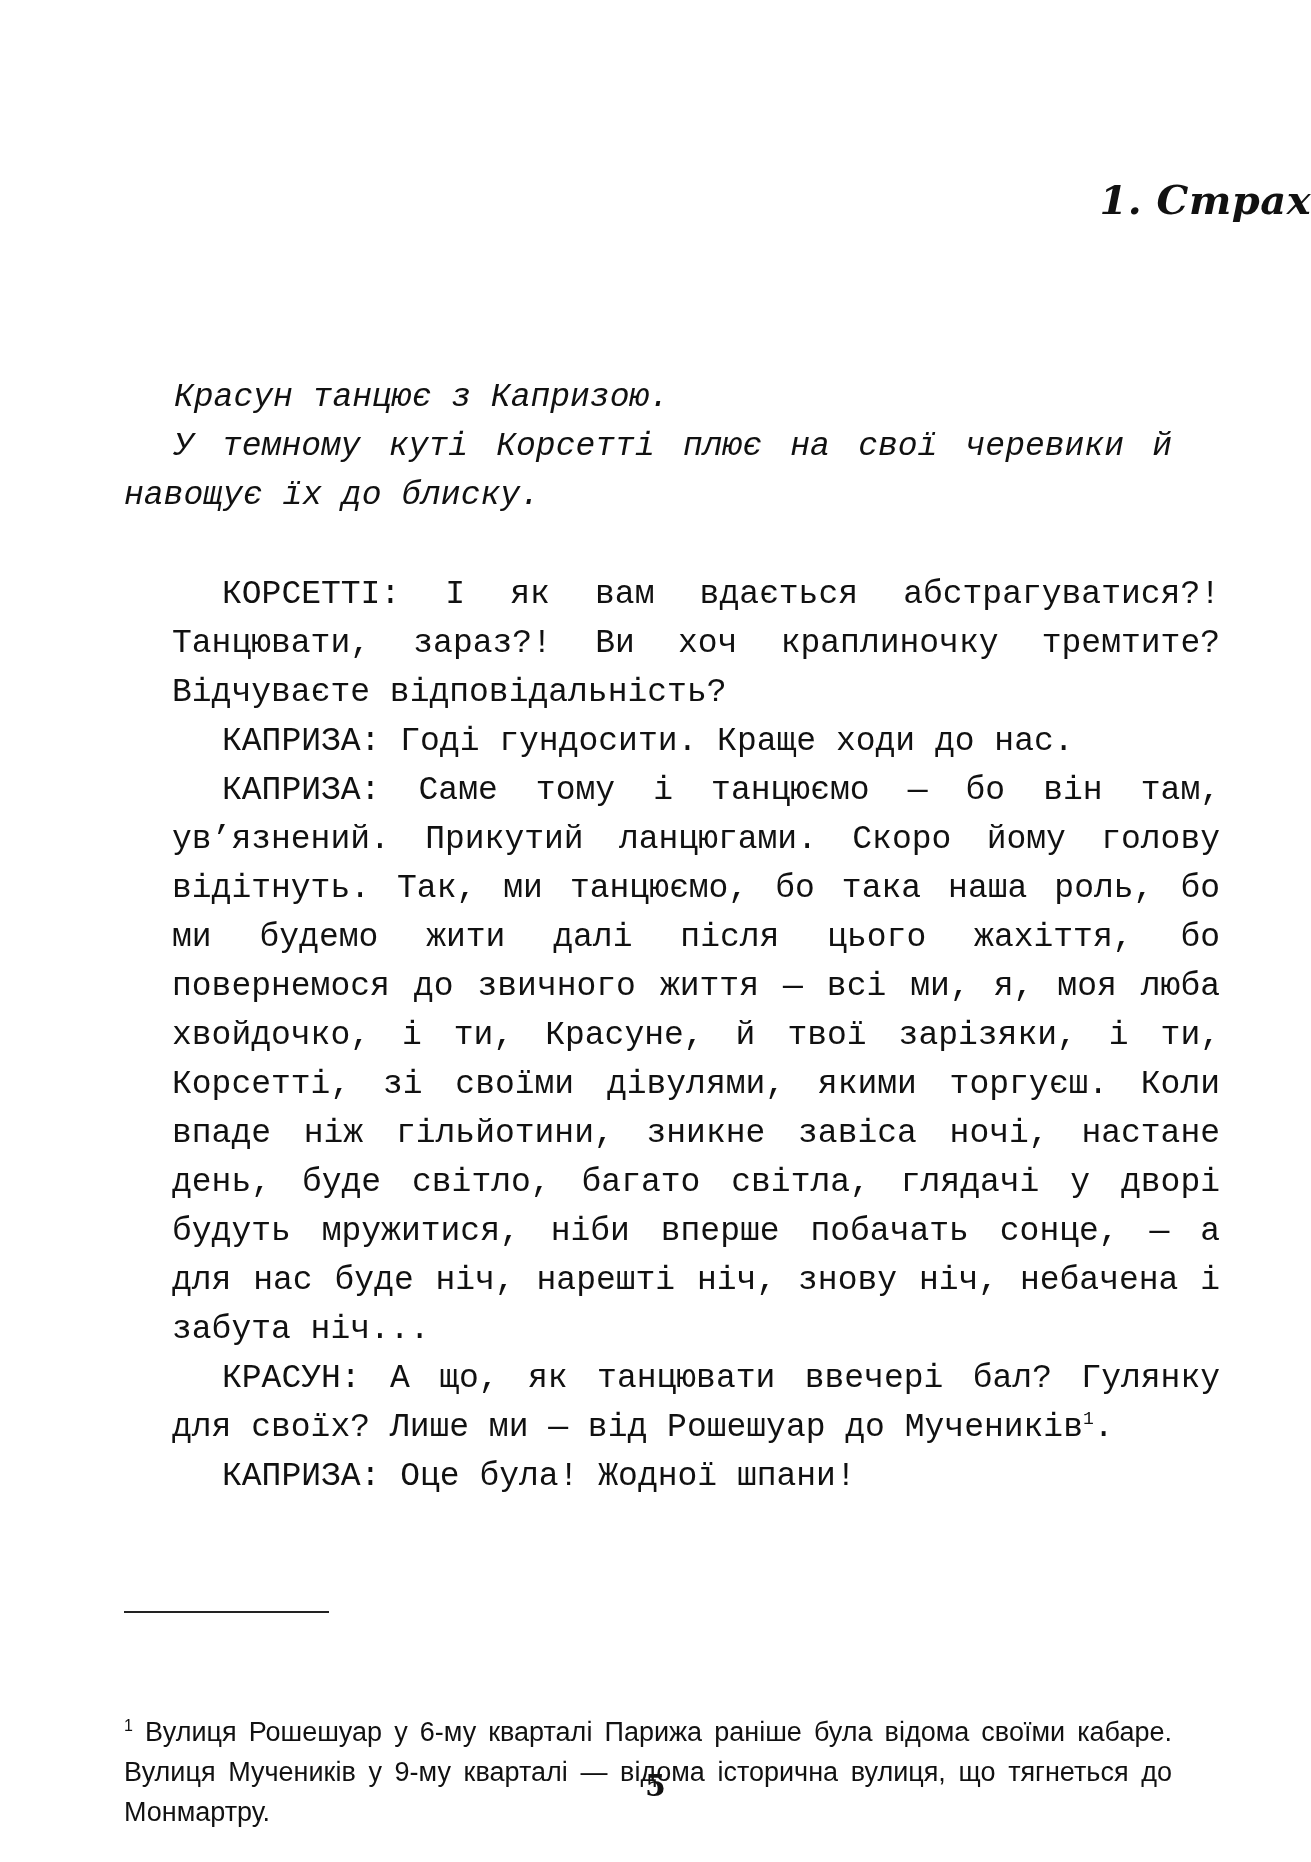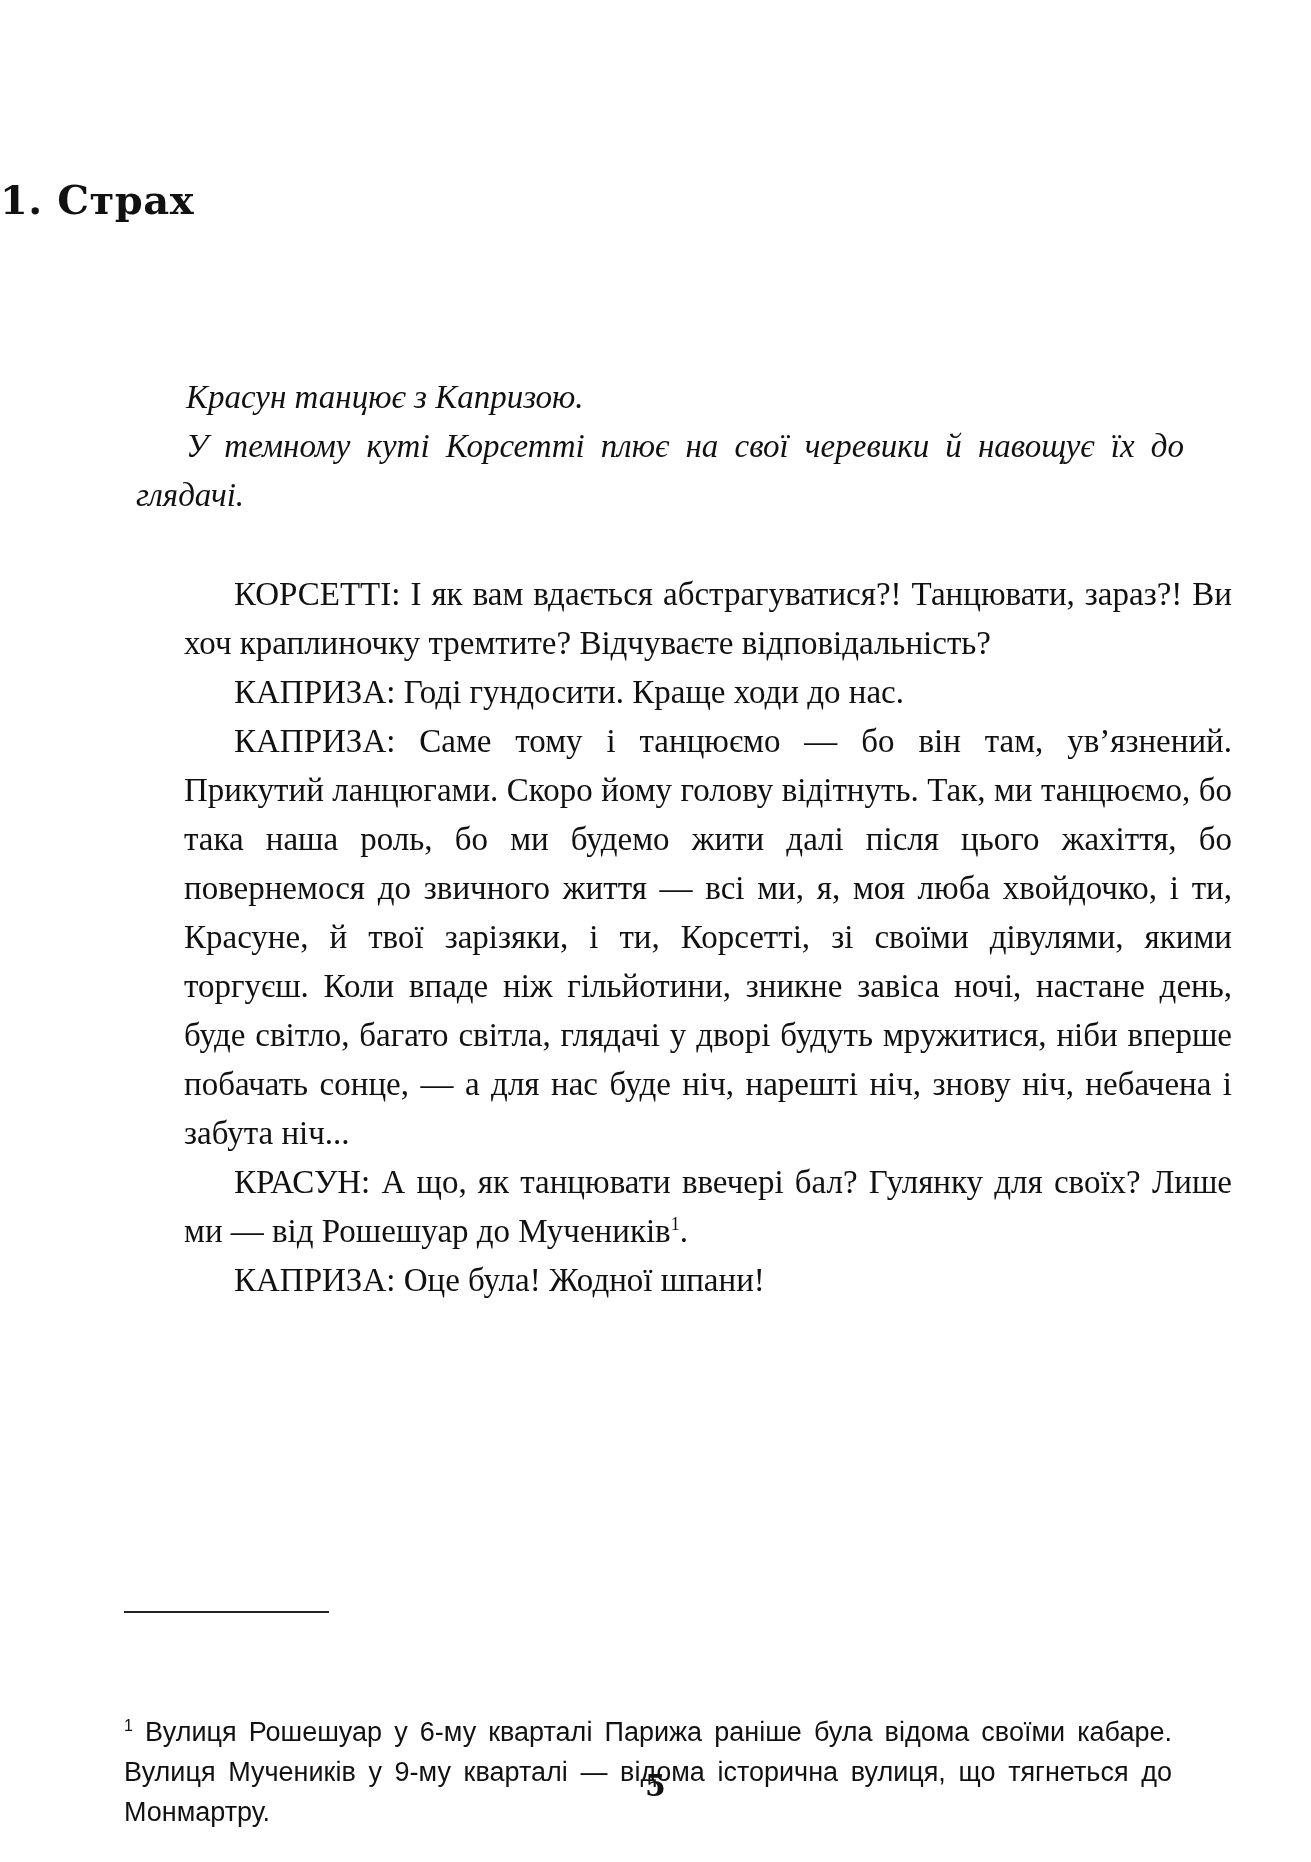--- a/index.html
+++ b/index.html
@@ -1,22 +1,22 @@
 <!DOCTYPE html>
 <html><head>
 <meta charset="utf-8">
 <style>
   html, body { margin: 0; padding: 0; background: #ffffff; }
   body { width: 1311px; height: 1862px; position: relative; overflow: hidden;
          font-family: "Liberation Serif", "DejaVu Serif", serif; color: #111; }
   .page { position: absolute; left: 0; top: 0; width: 1311px; height: 1862px; }
-  .title { position: absolute; top: 176px; left: 0; width: 1311px; text-align: left;
-           font-family: "DejaVu Serif", serif; font-weight: bold; font-size: 40px; letter-spacing: 0.5px; }
-  .body { position: absolute; left: 136px; width: 1048px; font-size: 33px; line-height: 49px;
-          font-family: Liberation Serif, serif; font-stretch: condensed; }
+  .title { position: absolute; top: 176px; left: 0; width: 1311px; text-align: right;
+           font-family: "DejaVu Serif", serif; font-weight: bold; font-size: 40px; letter-spacing: 0.5px; font-style: italic; }
+  .body { position: absolute; left: 124px; width: 1048px; font-size: 33px; line-height: 49px;
+          font-family: Liberation Mono, monospace; font-stretch: condensed; }
   .stage { top: 373px; font-style: italic; }
   .stage p, .dialog p { margin: 0; text-indent: 50px; text-align: justify; text-align-last: left; }
   .dialog { top: 570px; margin-left: 48px; }
   .sup { font-size: 18px; vertical-align: super; line-height: 0; }
   .rule { position: absolute; left: 124px; top: 1611px; width: 205px; height: 2px; background: #222; }
   .footnote { position: absolute; left: 124px; top: 1712px; width: 1048px; font-size: 27px;
               line-height: 40px; font-family: "Liberation Sans", sans-serif; text-align: justify; }
   .footnote .fn-mark { font-size: 16px; vertical-align: super; line-height: 0; }
   .pagenum { position: absolute; top: 1768px; left: 0; width: 1311px; text-align: center;
              font-family: "DejaVu Serif", serif; font-weight: bold; font-size: 30px; }
@@ -24,21 +24,21 @@
 </style>
 </head>
 <body>
 
 <div class="page">
 
   <div class="title">1. Страх</div>
 
   <div class="body stage">
     <p>Красун танцює з Капризою.</p>
-    <p>У темному куті Корсетті плює на свої черевики й навощує їх до глядачі.</p>
+    <p>У темному куті Корсетті плює на свої черевики й навощує їх до блиску.</p>
   </div>
 
   <div class="body dialog">
     <p><span class="speaker">КОРСЕТТІ:</span><span> І як вам вдається абстрагуватися?! Танцювати, зараз?! Ви хоч краплиночку тремтите? Відчуваєте відповідальність?</span></p>
     <p><span class="speaker">КАПРИЗА:</span><span> Годі гундосити. Краще ходи до нас.</span></p>
     <p><span class="speaker">КАПРИЗА:</span><span> Саме тому і танцюємо — бо він там, ув’язнений. Прикутий ланцюгами. Скоро йому голову відітнуть. Так, ми танцюємо, бо така наша роль, бо ми будемо жити далі після цього жахіття, бо повернемося до звичного життя — всі ми, я, моя люба хвойдочко, і ти, Красуне, й твої зарізяки, і ти, Корсетті, зі своїми дівулями, якими торгуєш. Коли впаде ніж гільйотини, зникне завіса ночі, настане день, буде світло, багато світла, глядачі у дворі будуть мружитися, ніби вперше побачать сонце, — а для нас буде ніч, нарешті ніч, знову ніч, небачена і забута ніч...</span></p>
     <p><span class="speaker">КРАСУН:</span><span> А що, як танцювати ввечері бал? Гулянку для своїх? Лише ми — від Рошешуар до Мучеників</span><span class="sup">1</span><span>.</span></p>
     <p><span class="speaker">КАПРИЗА:</span><span> Оце була! Жодної шпани!</span></p>
   </div>
 

